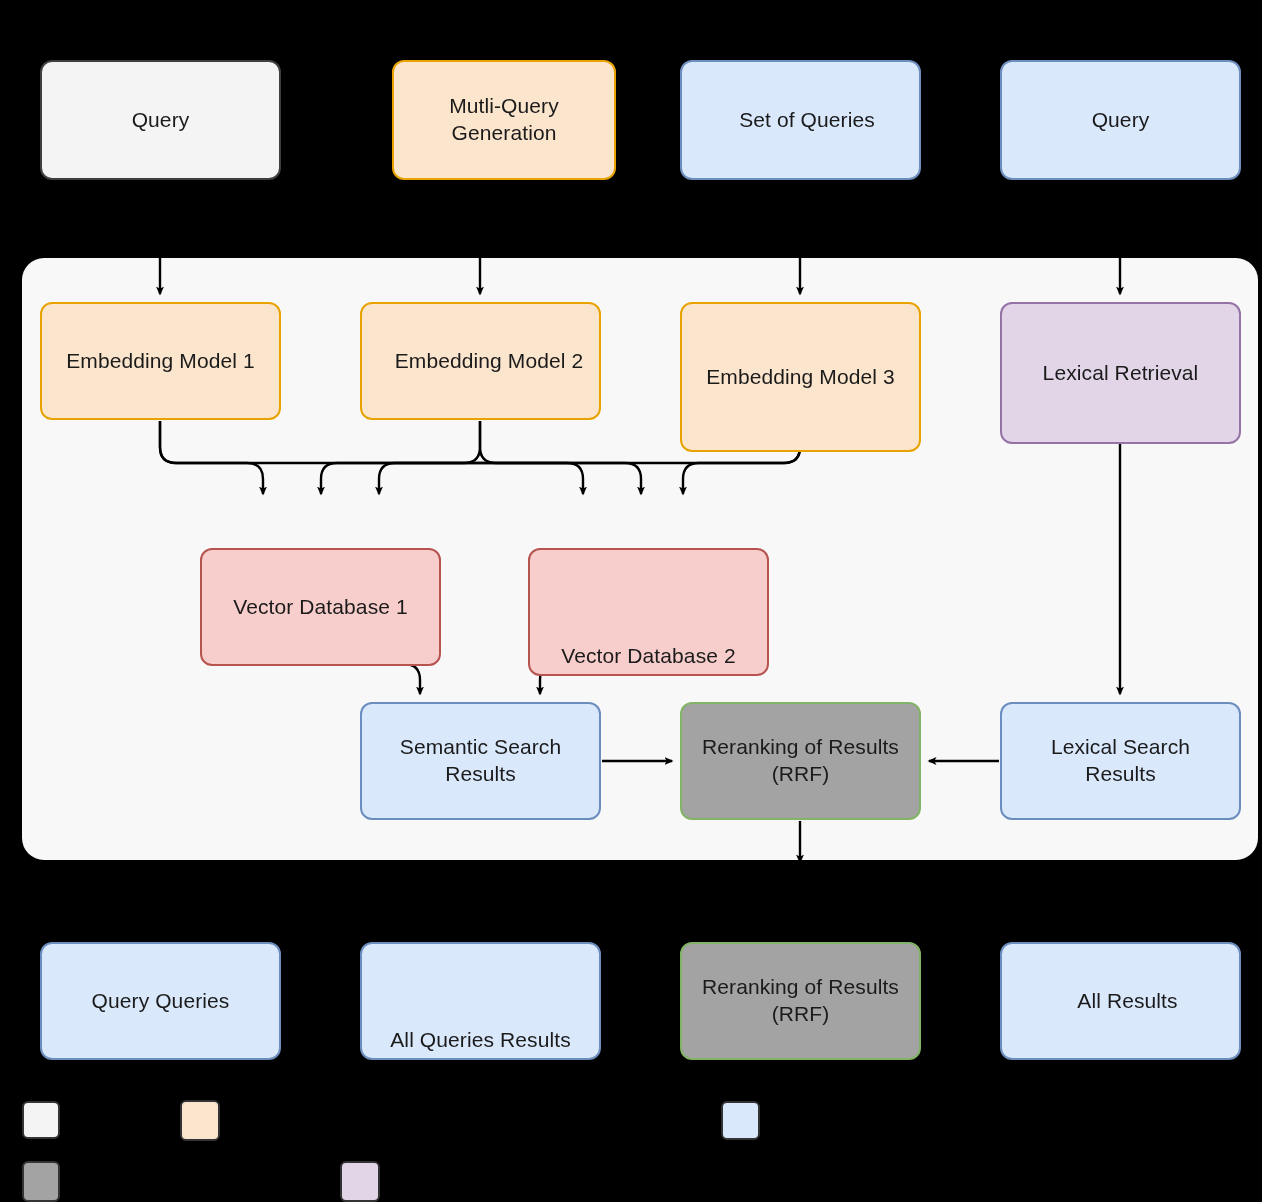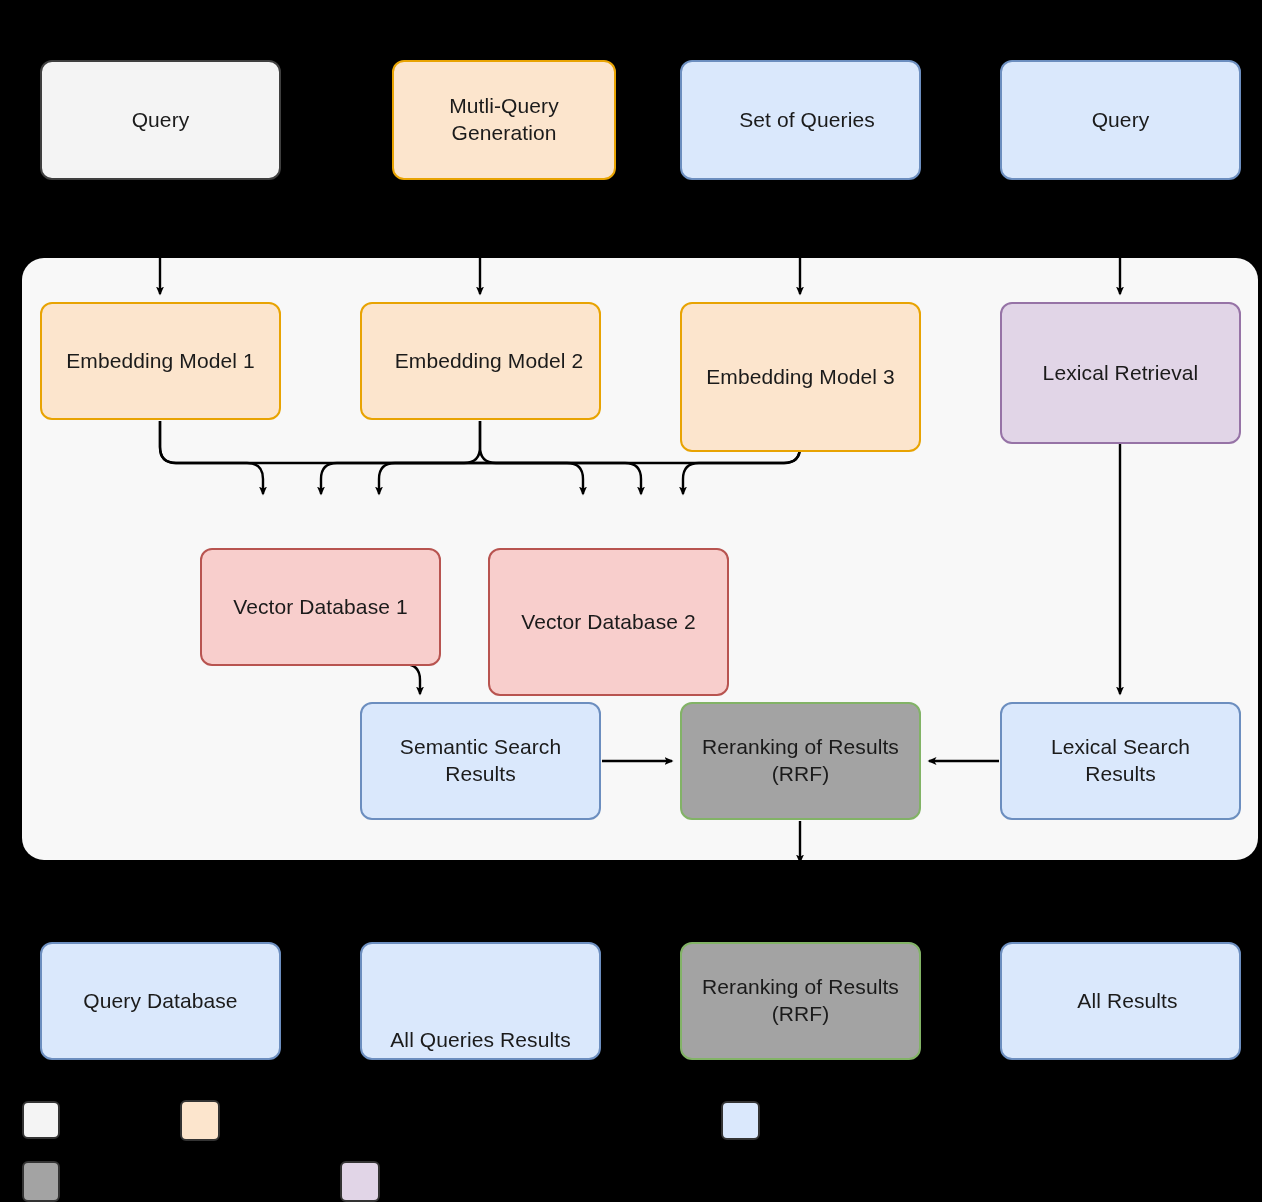--- a/index.html
+++ b/index.html
@@ -105,41 +105,41 @@
   </div>
 
   <div class="node c-purple" style="left:1000px; top:302px; width:241px; height:142px;">
     <span class="lbl">Lexical Retrieval</span>
   </div>
 
   <div class="node c-red" style="left:200px; top:503px; width:241px; height:118px;">
     <span class="lbl">Vector Database 1</span>
   </div>
 
-  <div class="node c-red" style="left:488px; top:503px; width:241px; height:148px;">
+  <div class="node c-red" style="left:528px; top:503px; width:241px; height:128px;align-items:flex-end;">
     <span class="lbl">Vector Database 2</span>
   </div>
 
   <div class="node c-blue" style="left:360px; top:702px; width:241px; height:118px;">
     <span class="lbl">Semantic Search
 Results</span>
   </div>
 
   <div class="node c-green" style="left:680px; top:702px; width:241px; height:118px;">
     <span class="lbl">Reranking of Results
 (RRF)</span>
   </div>
 
   <div class="node c-blue" style="left:1000px; top:702px; width:241px; height:118px;">
     <span class="lbl">Lexical Search
 Results</span>
   </div>
 
   <div class="node c-blue" style="left:40px; top:942px; width:241px; height:118px;">
-    <span class="lbl">Query Database</span>
+    <span class="lbl">Query Queries</span>
   </div>
 
   <div class="node c-blue" style="left:360px; top:942px; width:241px; height:118px;align-items:flex-end;">
     <span class="lbl">All Queries Results</span>
   </div>
 
   <div class="node c-green" style="left:680px; top:942px; width:241px; height:118px;">
     <span class="lbl">Reranking of Results
 (RRF)</span>
   </div>

